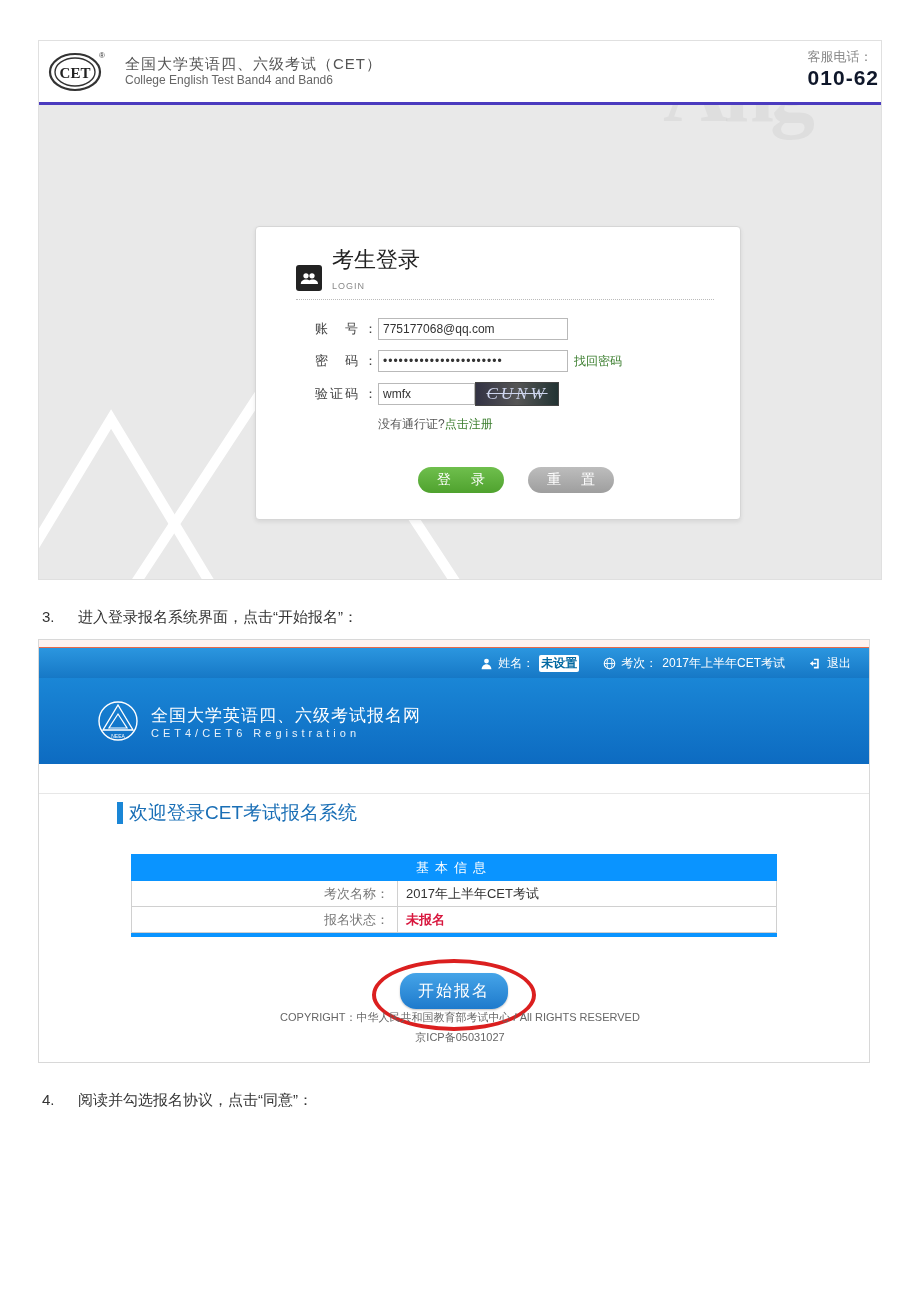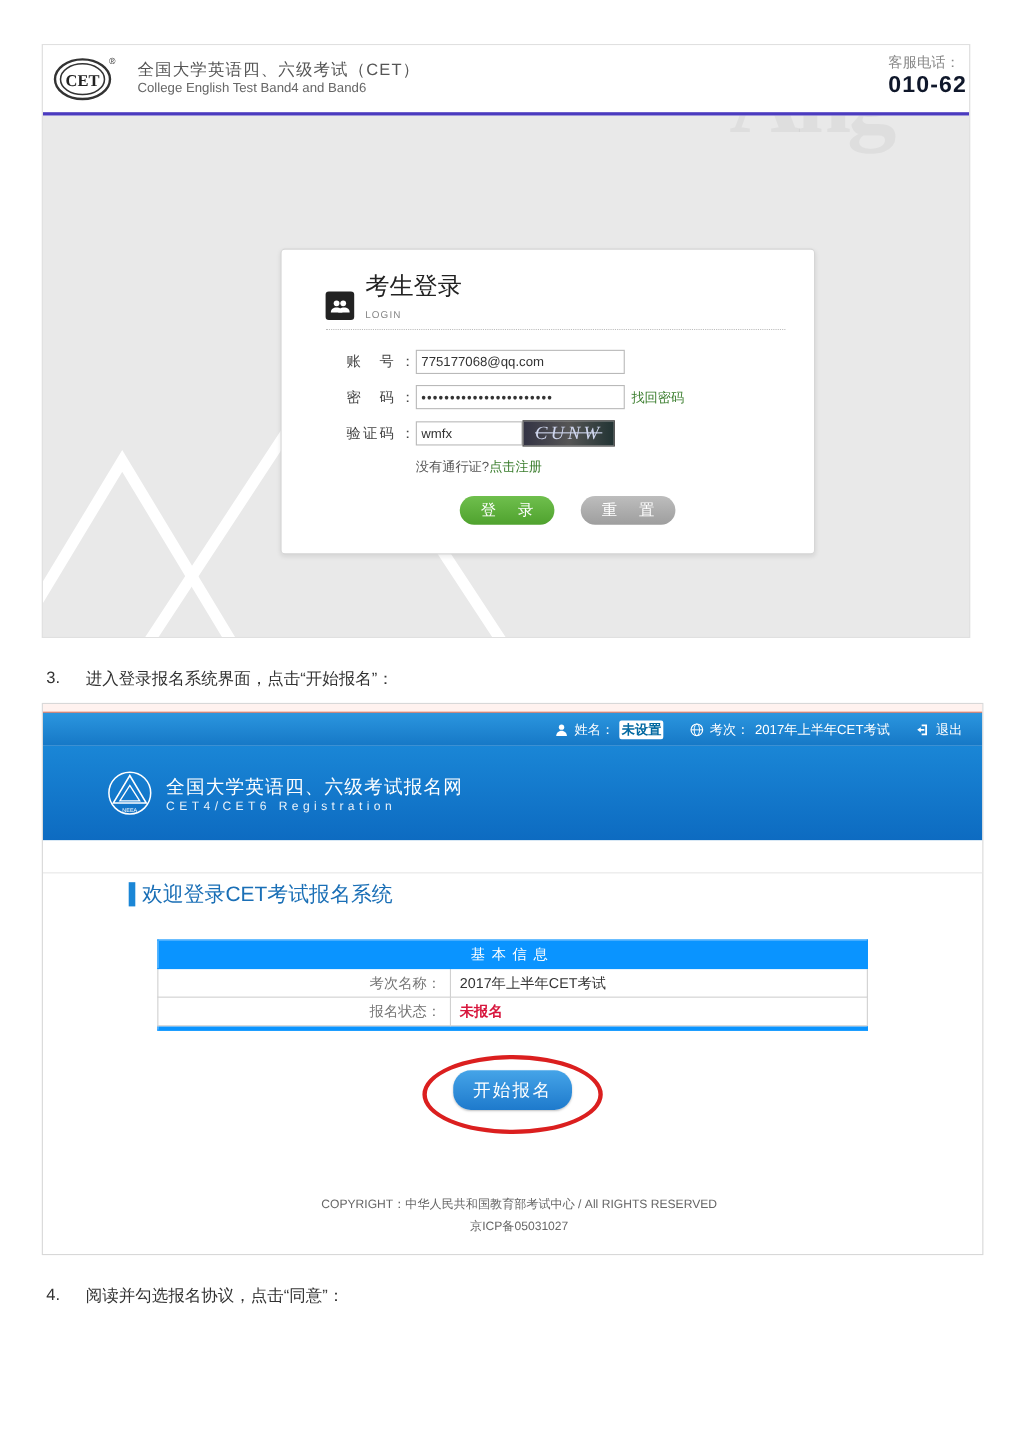--- a/index.html
+++ b/index.html
@@ -114,20 +114,21 @@
   .reg-hint .lnk { color: #3a7d2d; cursor: pointer; }
 
   .btn-row {
     display: flex; gap: 24px; margin-left: 122px; align-items: center;
     position: relative;
   }
   .pill-btn {
     width: 86px; height: 26px; border-radius: 13px; border: none;
     color: #fff; font-size: 14px; letter-spacing: 8px; padding-left: 8px;
     cursor: pointer;
+    margin-top: 16px;
   }
   .pill-login { background: linear-gradient(#6fbf4d,#4fa22e); }
   .pill-reset { background: linear-gradient(#bdbdbd,#9e9e9e); }
 
   
   .red-arrow {
     position: absolute; width: 48px; height: 10px; left: -6px;
   }
   .red-arrow.a1 { top: 243px; left: 224px; }
   .red-arrow.a2 { top: 419px; left: 318px; }
@@ -135,23 +136,23 @@
 
   
   .step {
     margin: 28px 42px 12px 42px;
     font-size: 15px; color: #333; display: flex; gap: 16px;
   }
   .step .num { min-width: 20px; }
 
   
   .shot2 {
-    margin: 8px 26px 0 38px;
+    margin: 8px 50px 0 38px;
     border: 1px solid #d8d8d8;
-    height: 502px;
+    height: 424px;
     background: #ffffff;
     position: relative; overflow: hidden;
   }
   .crumb-bar {
     height: 8px; background: #fff2ef; border-bottom: 1px solid #e76a4a;
     font-size: 9px; color: #d66; padding-left: 8px; line-height: 8px;
     overflow: hidden;
   }
   .topbar2 {
     height: 30px;

